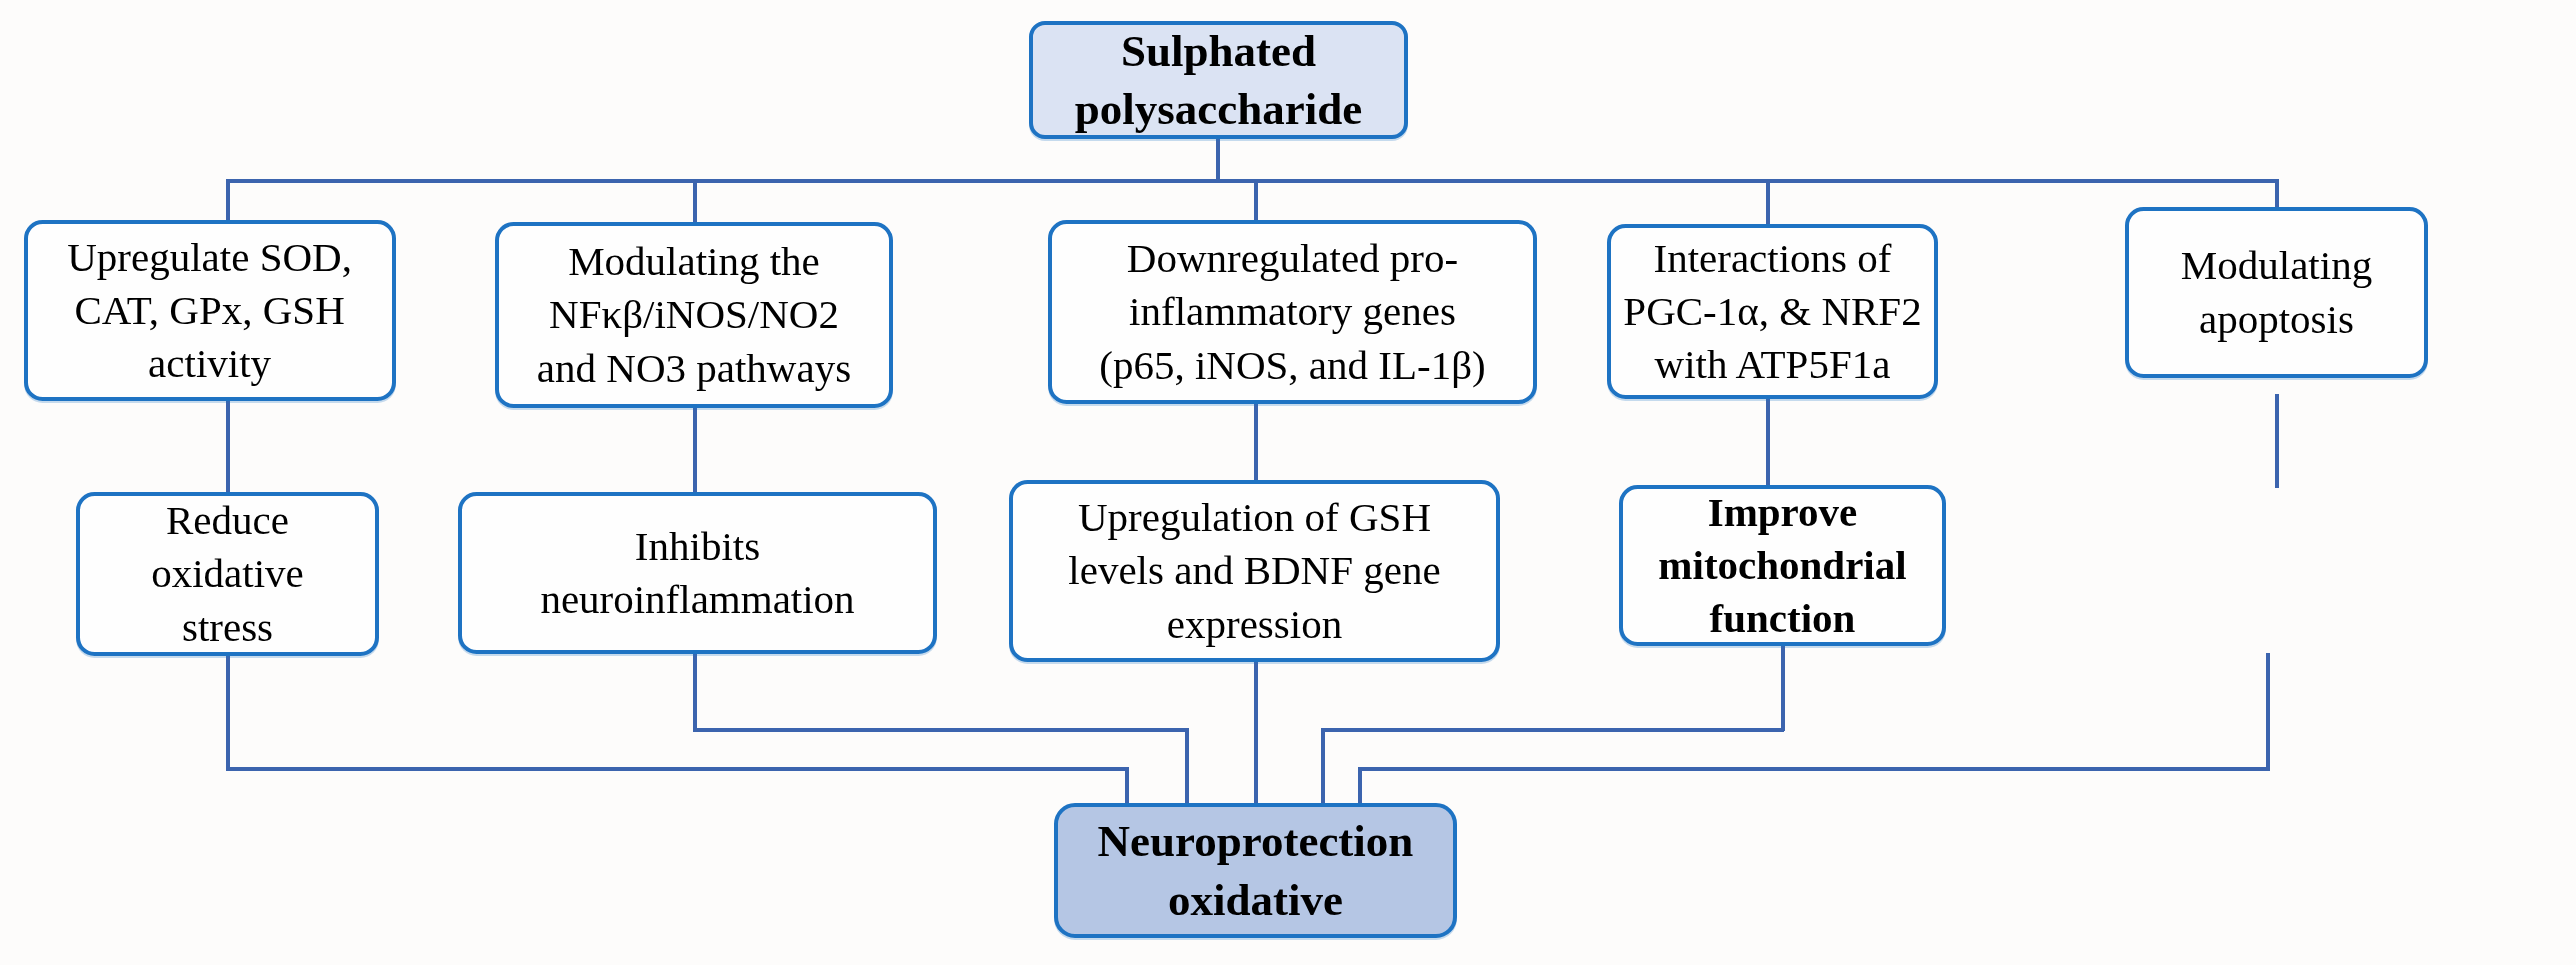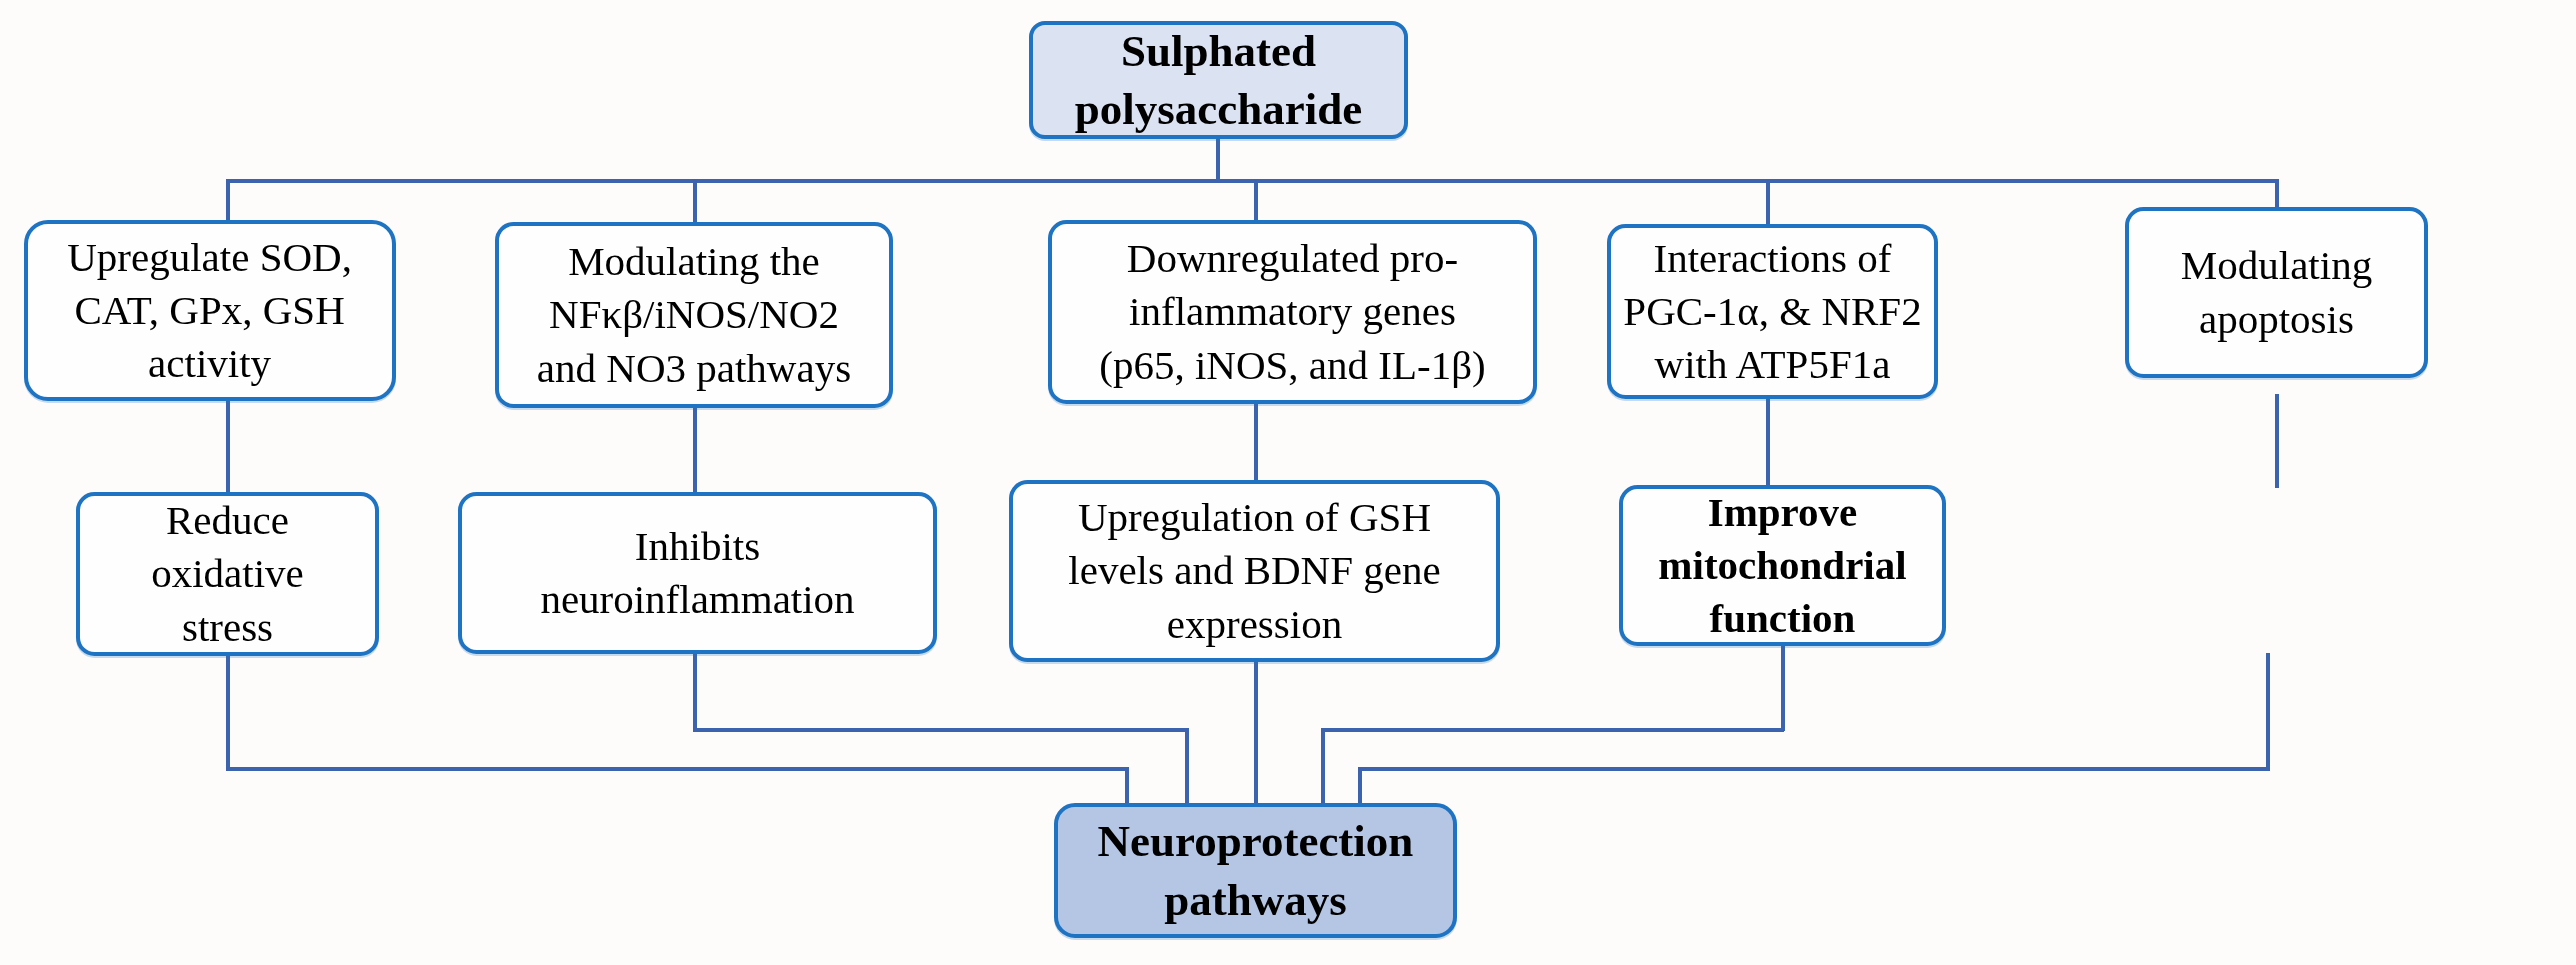--- a/index.html
+++ b/index.html
@@ -64,21 +64,21 @@
   <div class="v-line" style="left:1216px; top:138px; height:43px;"></div>
 
   <div class="h-line" style="left:226px; top:179px; width:2053px;"></div>
 
   <div class="v-line" style="left:226px;  top:179px; height:45px;"></div>
   <div class="v-line" style="left:693px; top:179px; height:46px;"></div>
   <div class="v-line" style="left:1254px; top:179px; height:45px;"></div>
   <div class="v-line" style="left:1766px; top:179px; height:48px;"></div>
   <div class="v-line" style="left:2275px; top:179px; height:50px;"></div>
 
-  <div class="node" style="left:23.6px; top:220px; width:372px; height:181px;border-radius:24px;">Upregulate SOD,
+  <div class="node" style="left:23.6px; top:220px; width:372px; height:181px;">Upregulate SOD,
 CAT, GPx, GSH
 activity</div>
   <div class="node" style="left:495px; top:222px; width:398px; height:186px;">Modulating the
 NFκβ/iNOS/NO2
 and NO3 pathways</div>
   <div class="node" style="left:1012px; top:220px; width:489px; height:184px;margin-left:36px;">Downregulated pro-
 inflammatory genes
 (p65, iNOS, and IL-1β)</div>
   <div class="node" style="left:1607px; top:224px; width:331px; height:175px;">Interactions of
 PGC-1α, &amp; NRF2
@@ -116,16 +116,16 @@
 
   <div class="v-line" style="left:1781px; top:645px; height:86px;"></div>
   <div class="h-line" style="left:1321px; top:728px; width:463px;"></div>
   <div class="v-line" style="left:1321px; top:728px; height:77px;"></div>
 
   <div class="v-line" style="left:2266px; top:653px; height:118px;"></div>
   <div class="h-line" style="left:1358px; top:767px; width:912px;"></div>
   <div class="v-line" style="left:1358px; top:767px; height:38px;"></div>
 
   <div class="node result" style="left:1054px; top:803px; width:403px; height:135px;">Neuroprotection
-pathways</div>
+oxidative</div>
 
 </div>
 
 
 </body></html>

